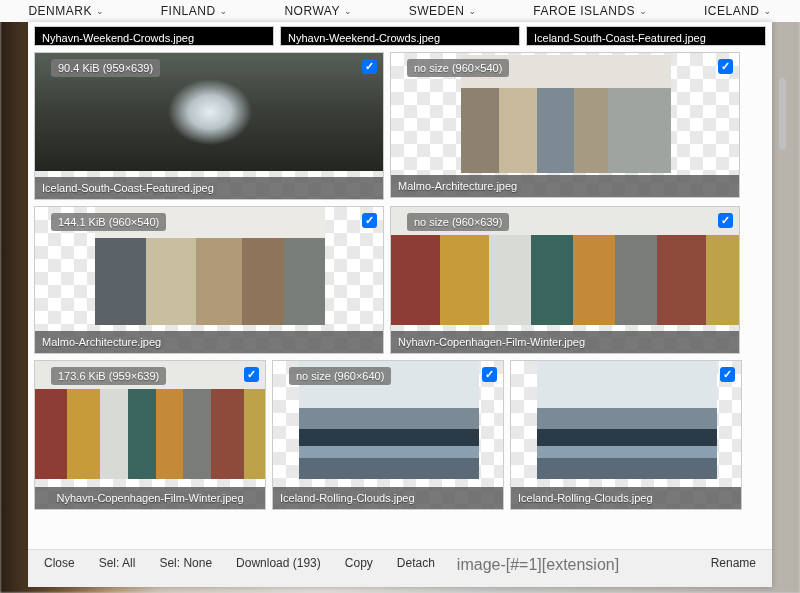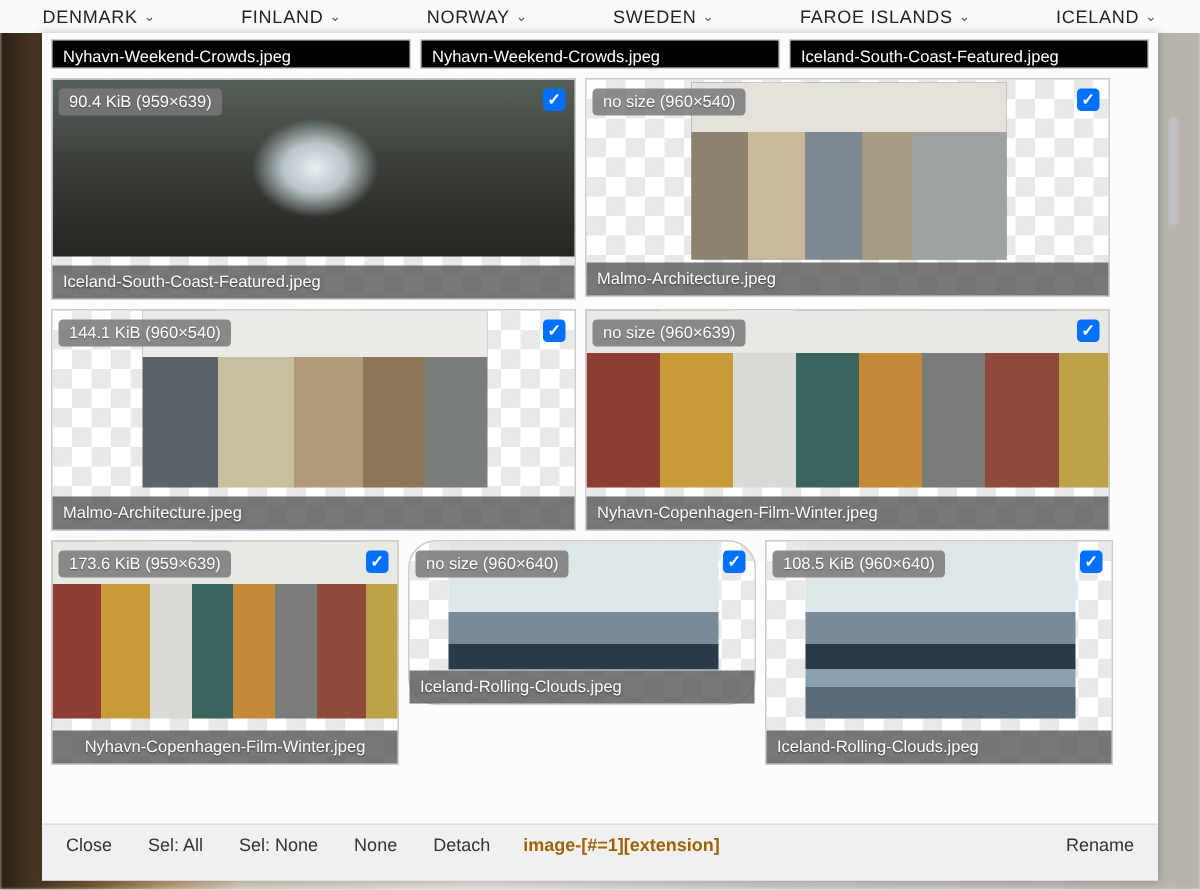--- a/index.html
+++ b/index.html
@@ -54,21 +54,21 @@
       #6a6a66; }
   .t-malmo { background:
       linear-gradient(#eceae5 0 26%, transparent 26%),
       linear-gradient(90deg,#5b6268 0 22%,#c8bea0 22% 44%,#b09a78 44% 64%,#8e7458 64% 82%,#7a7e7a 82% 100%); }
   .t-nyhavn { background:
       linear-gradient(#e8e8e4 0 24%, transparent 24%),
       linear-gradient(90deg,#8e3d34 0 14%,#c79a3a 14% 28%,#d8dad6 28% 40%,#3a645e 40% 52%,#c48a3a 52% 64%,#7a7c7a 64% 76%,#8e4a3a 76% 90%,#bda24a 90% 100%); }
   .t-clouds { background:
       linear-gradient(#dfe6ea 0 40%, #7a8a96 40% 58%, #2a3a46 58% 72%, #8aa0b0 72% 82%, #5a6a78 82% 100%); }
   .badge {
-    position:absolute; top:6px; left:4px; background:rgba(120,120,120,.85);
+    position:absolute; top:6px; left:16px; background:rgba(120,120,120,.85);
     color:#fff; font-size:11px; padding:3px 7px; border-radius:3px;
     text-shadow:0 1px 1px rgba(0,0,0,.4); z-index:3;
   }
   .chk {
     position:absolute; top:6px; right:6px; width:15px; height:15px;
     background:#0071ff; border-radius:3px; z-index:3;
     display:flex; align-items:center; justify-content:center;
   }
   .chk::after { content:"✓"; color:#fff; font-size:11px; font-weight:bold; }
   .fname {
@@ -77,22 +77,22 @@
     white-space:nowrap; overflow:hidden; text-overflow:ellipsis;
   }
   .fname.black { background:#000; }
   .toolbar {
     height:38px; background:#f0f0f0; border-top:1px solid #ddd;
     display:flex; align-items:flex-start; gap:4px; padding:0 6px;
     font-size:12px; color:#333;
   }
   .btn { padding:6px 10px; cursor:pointer; border-radius:2px; }
   .name-input {
-    flex:1; border:none; background:transparent; font-size:12px;
-    padding:6px 8px; outline:none; color:#a16207;font-weight:bold;
+    flex:1; border:none; background:transparent; font-size:16px;
+    padding:6px 8px; outline:none; color:#737373;
   }
   .scrollbar {
     position:absolute; right:-14px; top:56px; width:7px; height:72px;
     background:#bfbfbf; border-radius:4px;
   }
 </style>
 </head>
 <body>
 
 <div class="bg-photo"></div>
@@ -178,42 +178,42 @@
       </div>
     <div class="row" id="row-2">
         <div class="card trans" style="width: 232px; height: 150px; text-align: center;">
           <div class="badge">173.6 KiB (959×639)</div>
           <div class="chk"></div>
           <div class="thumb">
             <div class="thumb-inner t-nyhavn" style="left: 0px; top: 0px; width: 232px; height: 118px;"></div>
           </div>
           <div class="fname">Nyhavn-Copenhagen-Film-Winter.jpeg</div>
         </div>
-        <div class="card trans" style="width: 232px; height: 110px; border-radius: 19px;">
+        <div class="card trans" style="width: 232px; height: 150px;">
           <div class="badge">no size (960×640)</div>
           <div class="chk"></div>
           <div class="thumb">
             <div class="thumb-inner t-clouds" style="left: 26px; top: 0px; width: 180px; height: 118px;"></div>
           </div>
           <div class="fname">Iceland-Rolling-Clouds.jpeg</div>
         </div>
         <div class="card trans" style="width: 232px; height: 150px;">
-          <div class="badge">108.5 KiB (960×640)</div>
           <div class="chk"></div>
           <div class="thumb">
             <div class="thumb-inner t-clouds" style="left: 26px; top: 0px; width: 180px; height: 118px;"></div>
           </div>
           <div class="fname">Iceland-Rolling-Clouds.jpeg</div>
         </div>
       </div>
 
   </div>
 
   <div class="toolbar">
     <div class="btn">Close</div>
     <div class="btn">Sel: All</div>
     <div class="btn">Sel: None</div>
-    <div class="btn">None</div>
+    <div class="btn">Download (193)</div>
+    <div class="btn">Copy</div>
     <div class="btn">Detach</div>
     <input class="name-input" value="image-[#=1][extension]" style="">
     <div class="btn">Rename</div>
   </div>
 </div>
 
 </body></html>

